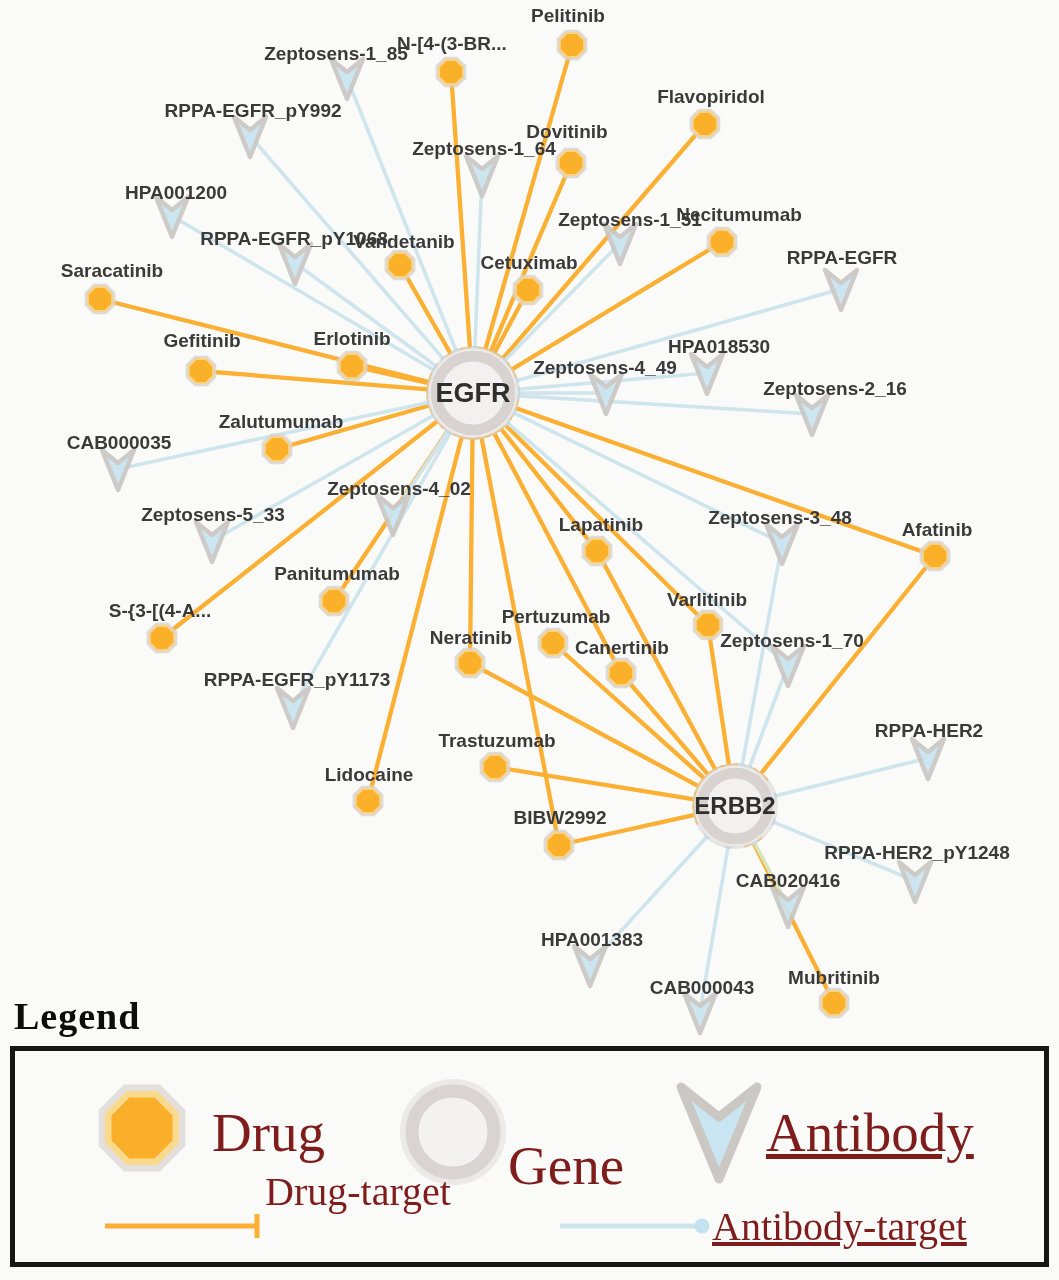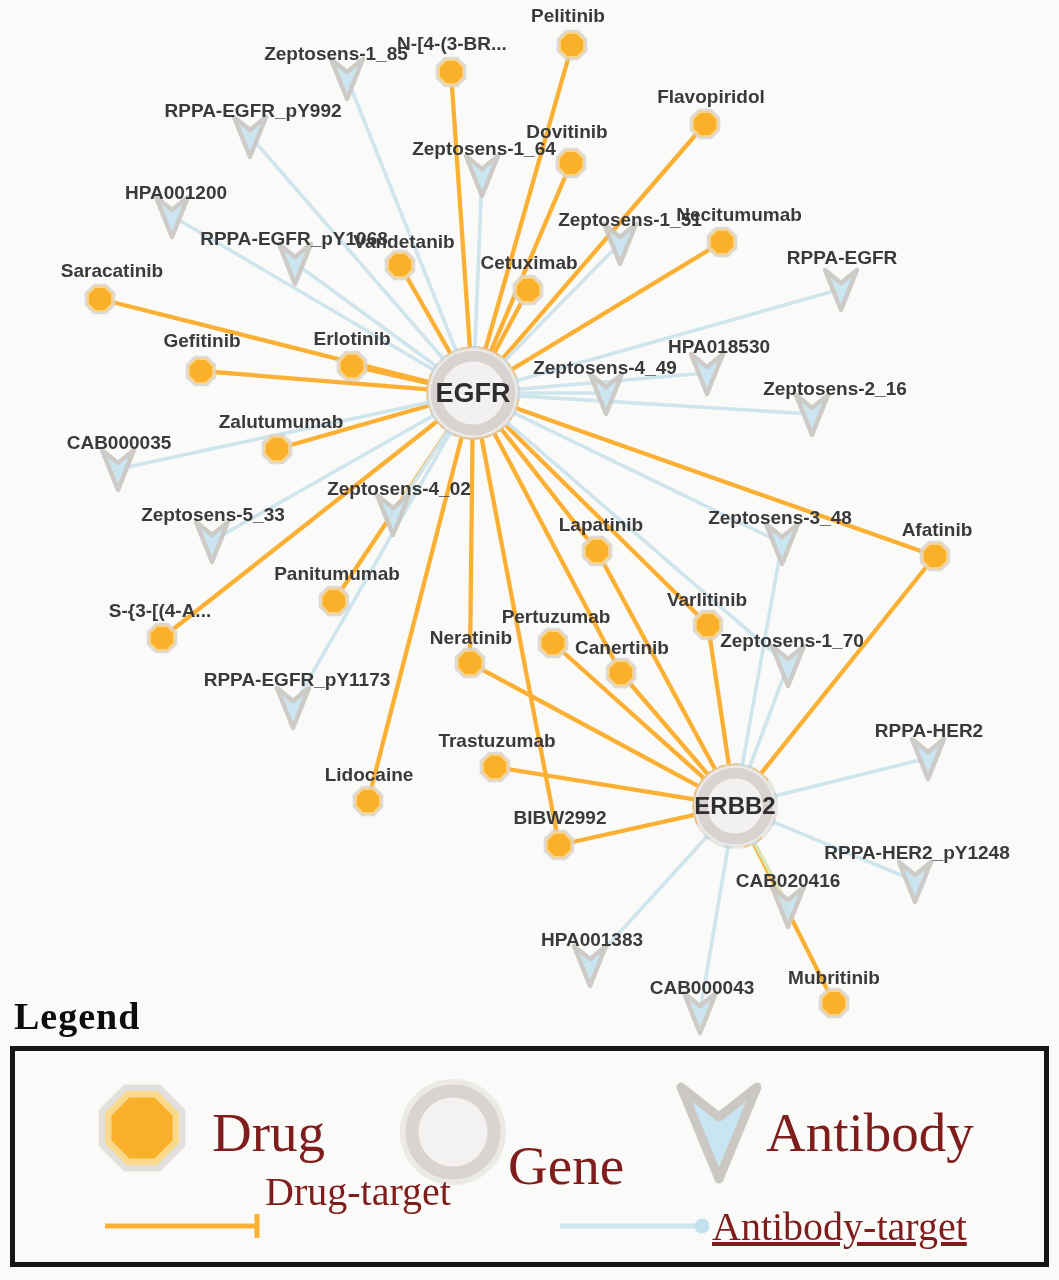--- a/index.html
+++ b/index.html
@@ -380,21 +380,21 @@
 
   <svg class="lg-ico" style="left:398px;top:1077px;" width="110" height="110" viewBox="0 0 110 110">
     <circle cx="55" cy="55" r="50" fill="none" stroke="rgba(214,209,205,0.4)" stroke-width="6"></circle>
     <circle cx="55" cy="55" r="41" fill="#f4f2f0" stroke="#d9d4d1" stroke-width="13"></circle>
   </svg>
   <div class="lg-label lg-row1" style="left:508px;top:1138px;">Gene</div>
 
   <svg class="lg-ico" style="left:669px;top:1075px;" width="100" height="112" viewBox="0 0 100 112">
     <path d="M12,12 L50,42 L88,12 L50,104 Z" fill="#c9e5f1" stroke="#cbc7c3" stroke-width="9" stroke-linejoin="round" stroke-linecap="round"></path>
   </svg>
-  <div class="lg-label lg-row1" style="left:766px;top:1105px;">Antibody</div>
+  <div class="lg-label lg-row1" style="left:766px;top:1105px;text-decoration:underline;">Antibody</div>
 
   <svg class="lg-ico" style="left:10px;top:1196px;" width="1020" height="60" viewBox="0 0 1020 60">
     <g>
       <line x1="95" y1="30" x2="247" y2="30" stroke="#fbb034" stroke-width="5"></line>
       <line x1="247" y1="18" x2="247" y2="42" stroke="#fbb034" stroke-width="5"></line>
     </g>
     <g>
       <line x1="550" y1="30" x2="690" y2="30" stroke="#cfe5ee" stroke-width="5"></line>
       <circle cx="692" cy="30" r="7.5" fill="#c3e1ef"></circle>
     </g>

